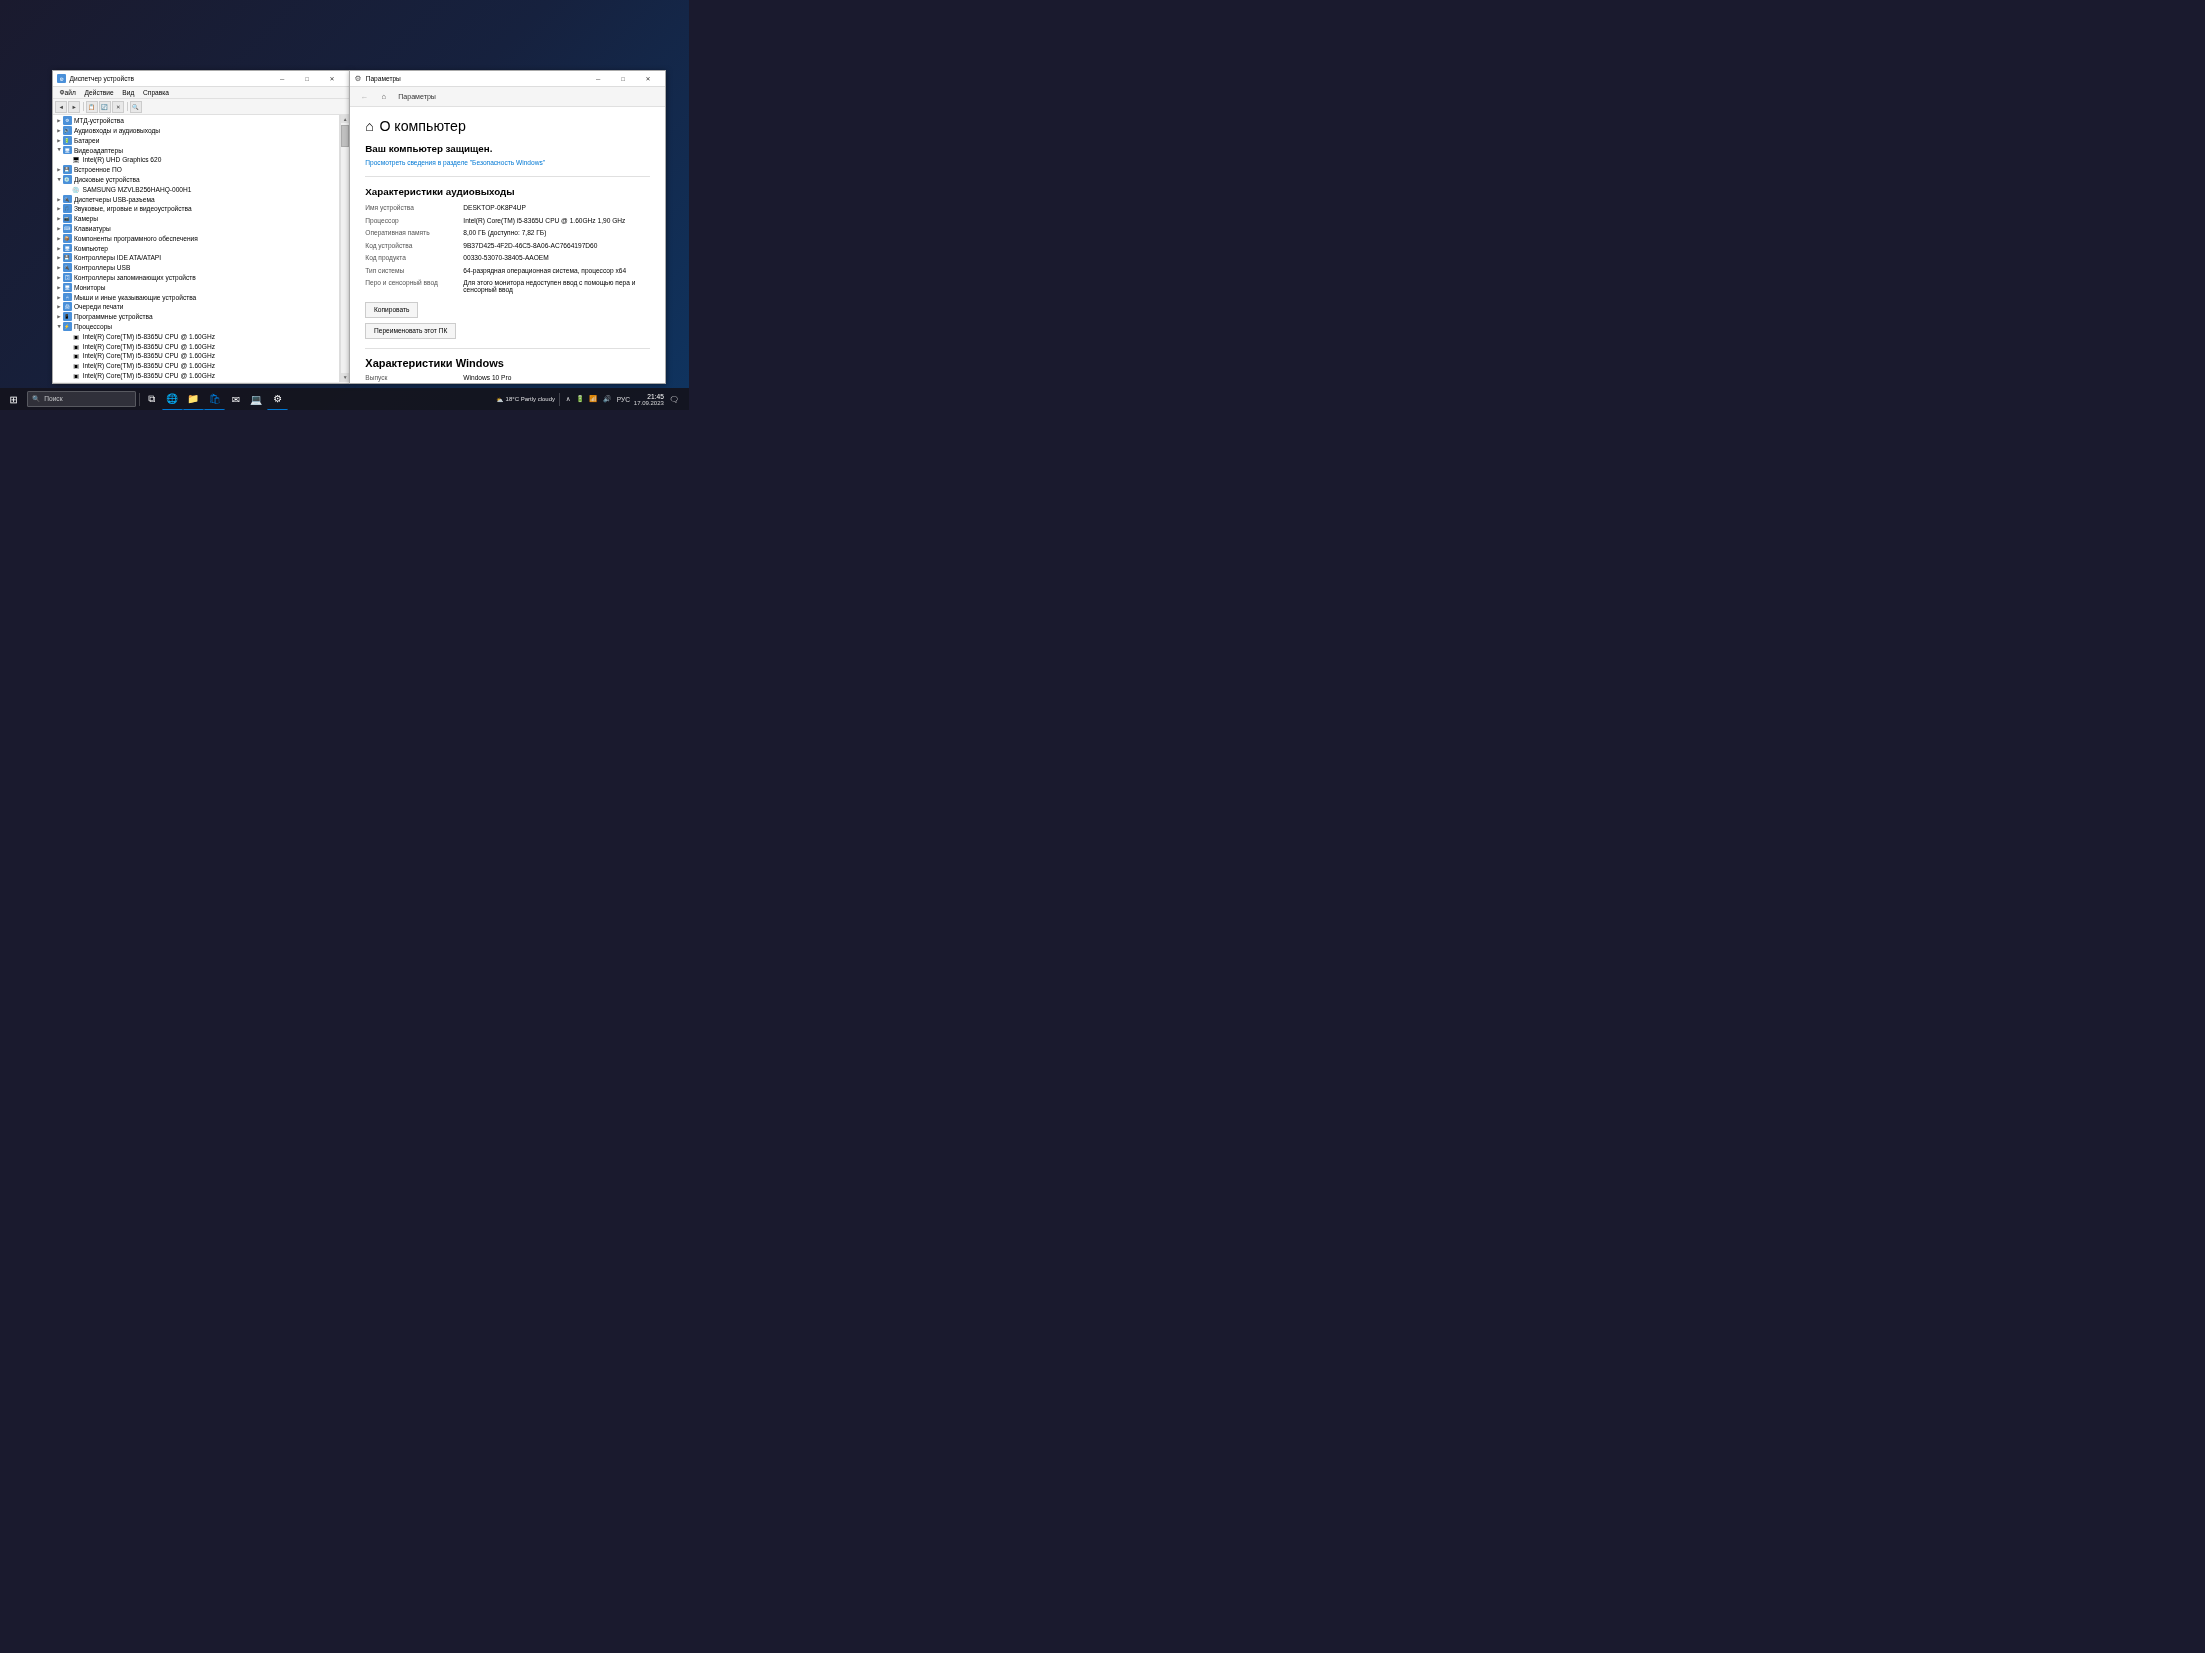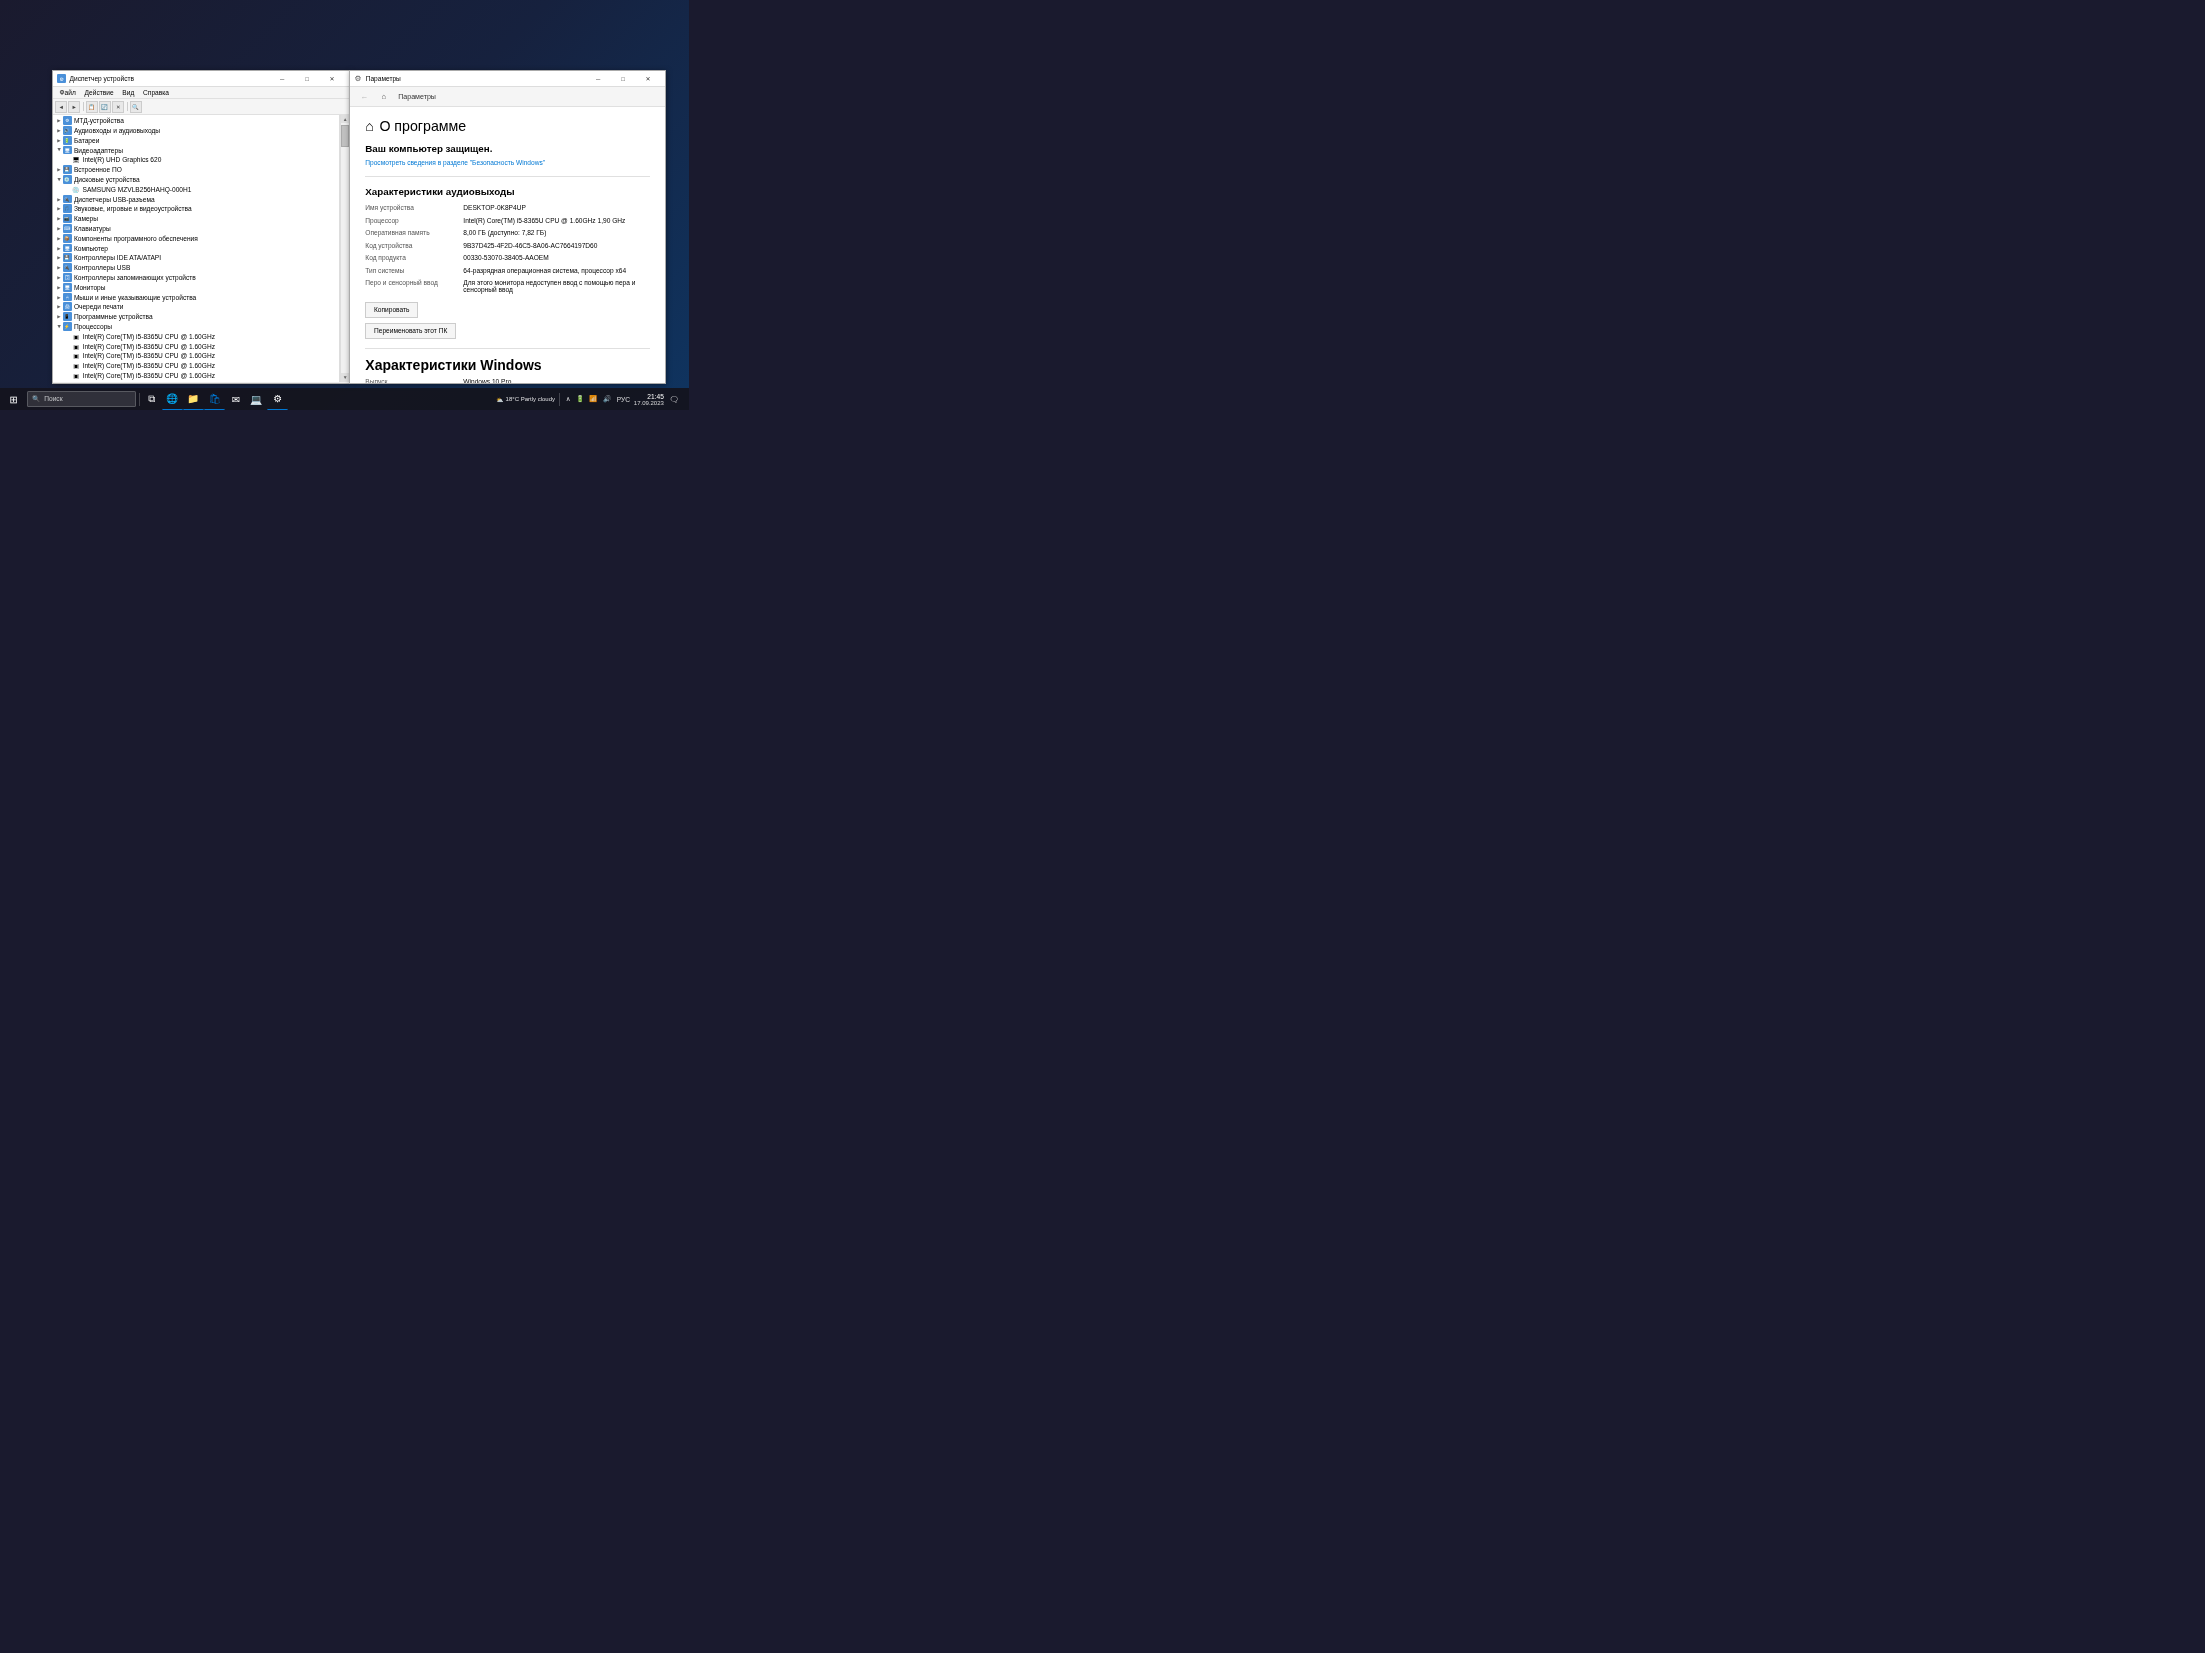--- a/index.html
+++ b/index.html
@@ -277,21 +277,21 @@
       border: 0.5px solid #ccc;
       font-size: 6.6px;
       cursor: pointer;
       display: inline-block;
       margin-top: 3.3px;
       margin-right: 4.4px;
       color: #000;
     }
 
     .win-section-title {
-      font-size: 14px;
+      font-size: 11px;
       font-weight: 600;
       margin: 8.8px 0 5.5px 0;
     }
 
     
     .taskbar {
       position: absolute;
       bottom: 0;
       left: 0;
       width: 100%;
@@ -660,21 +660,21 @@
         <span>←</span>
       </div>
       <div class="nav-btn">
         <span>⌂</span>
       </div>
       <span style="font-size:7.1px;color:#333;margin-left:2.2px;">Параметры</span>
     </div>
     <div class="settings-content">
       <div class="settings-title">
         <span>⌂</span>
-        <span>О программе</span>
+        <span>О компьютер</span>
       </div>
 
       <div class="protected-text">Ваш компьютер защищен.</div>
       <div class="link-text">Просмотреть сведения в разделе "Безопасность Windows"</div>
 
       <div class="divider"></div>
 
       <div class="section-heading">Характеристики аудиовыходы</div>
 
       <div class="info-table">

